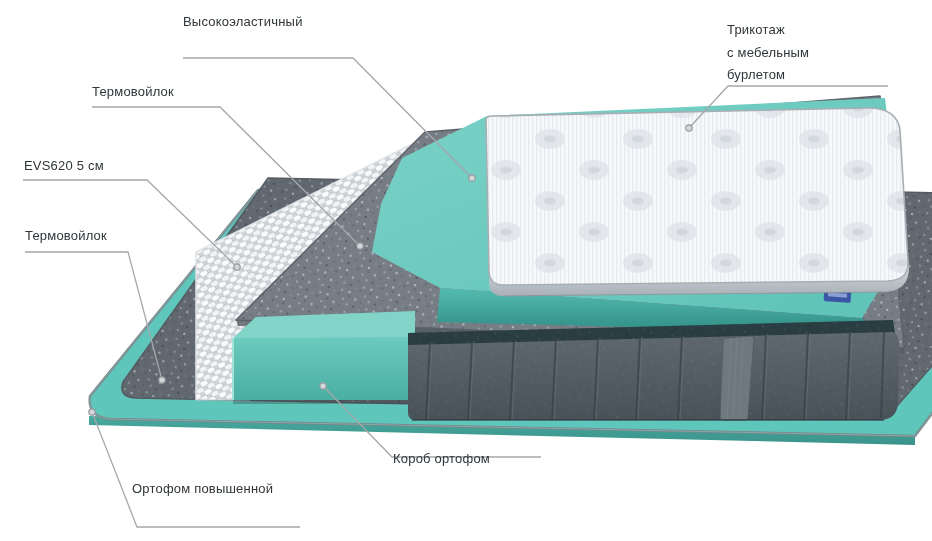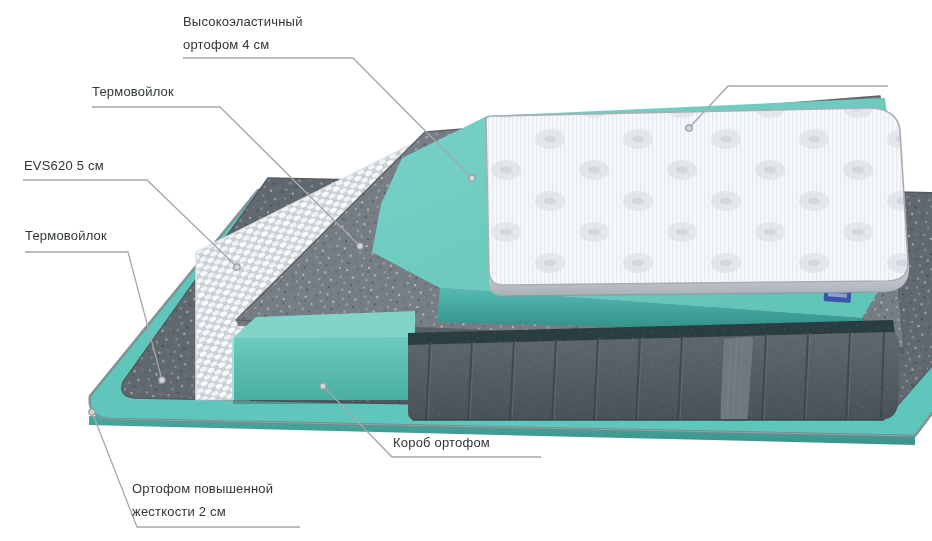--- a/index.html
+++ b/index.html
@@ -201,38 +201,41 @@
       <circle cx="237" cy="267" r="3.2"></circle>
       <circle cx="162" cy="380" r="3.2"></circle>
       <circle cx="92" cy="412" r="3.2"></circle>
       <circle cx="689" cy="128" r="3.2"></circle>
       <circle cx="323" cy="386" r="3.2"></circle>
     </g>
   </svg>
 
   <div class="callout" style="left:183px;top:11px">
     <div>Высокоэластичный</div>
-    <div>ортофом 4 см</div>
   </div>
 
   <div class="callout" style="left:92px;top:81px">
     <div>Термовойлок</div>
   </div>
 
   <div class="callout" style="left:24px;top:155px">
     <div>EVS620 5 см</div>
   </div>
 
   <div class="callout" style="left:25px;top:225px">
     <div>Термовойлок</div>
   </div>
 
-
-  <div class="callout" style="left:393px;top:432px">
+  <div class="callout" style="left:727px;top:19px">
+    <div>Трикотаж</div>
+    <div>с мебельным</div>
+    <div>бурлетом</div>
+  </div>
+
+  <div class="callout" style="left:393px;top:448px">
     <div>Короб ортофом</div>
   </div>
 
   <div class="callout" style="left:132px;top:478px">
     <div>Ортофом повышенной</div>
-    <div>жесткости 2 см</div>
   </div>
 
 </div>
 
 </body></html>

